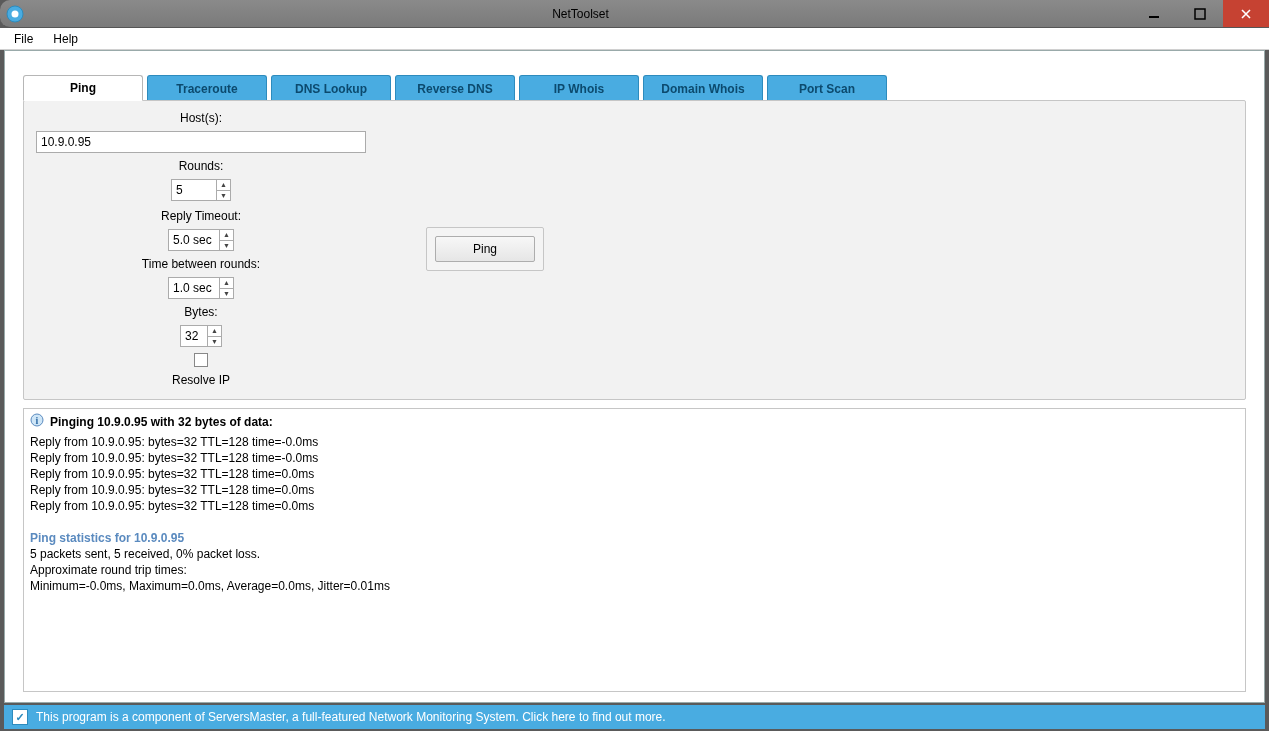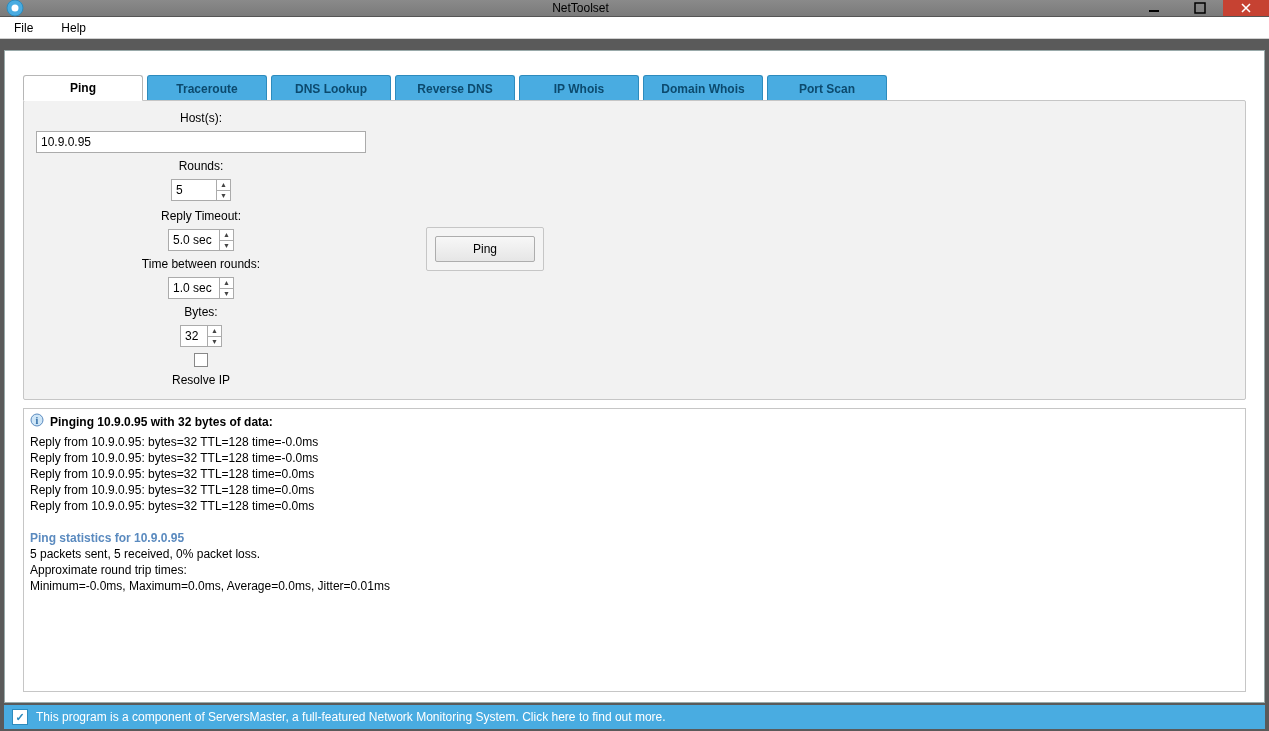--- a/index.html
+++ b/index.html
@@ -6,26 +6,27 @@
   html, body { margin:0; padding:0; height:100%; }
   body {
     font-family: "Segoe UI", Tahoma, Arial, sans-serif;
     font-size: 12px;
     background: #5a5a5a;
     overflow: hidden;
   }
 
   
   .titlebar {
-    height: 17px;
+    height: 28px;
     background: linear-gradient(#8a8a8a, #7a7a7a);
     border-bottom: 1px solid #555;
     display: flex;
     align-items: center;
     color: #000;
+    border-radius: 10px;
   }
   .titlebar .app-icon {
     width: 18px; height: 18px;
     margin: 0 6px;
   }
   .titlebar .title {
     flex: 1;
     text-align: center;
     font-size: 12px;
     color: #000;
@@ -43,21 +44,21 @@
   .titlebar .win-btn.close { background: #c64232; color: #fff; }
 
   
   .menubar {
     height: 22px;
     background: #fff;
     border-bottom: 1px solid #d0d0d0;
     display: flex;
     align-items: center;
     padding: 0 6px;
-    gap: 12px;
+    gap: 4px;
   }
   .menubar .menu-item { padding: 2px 8px; }
 
   
   .client {
     position: absolute;
     left: 4px;
     right: 4px;
     top: 50px;   
     bottom: 28px;

